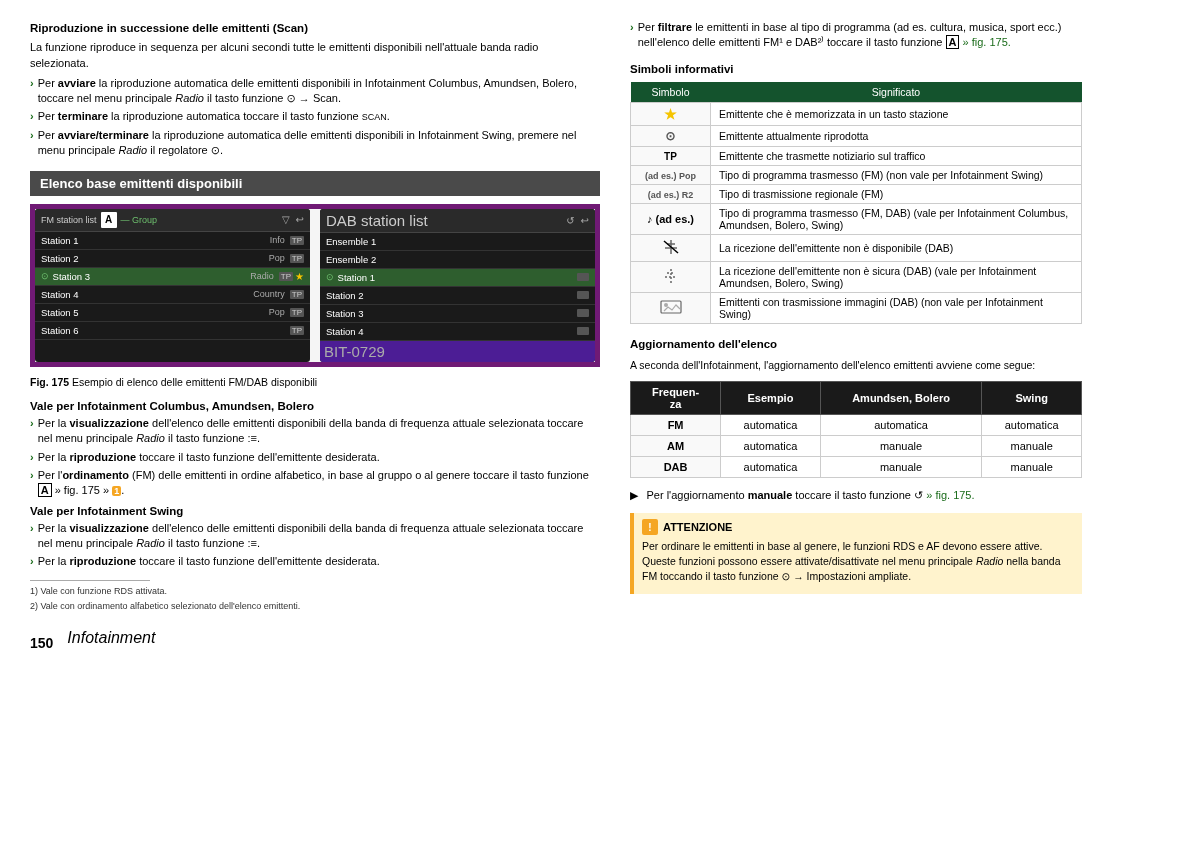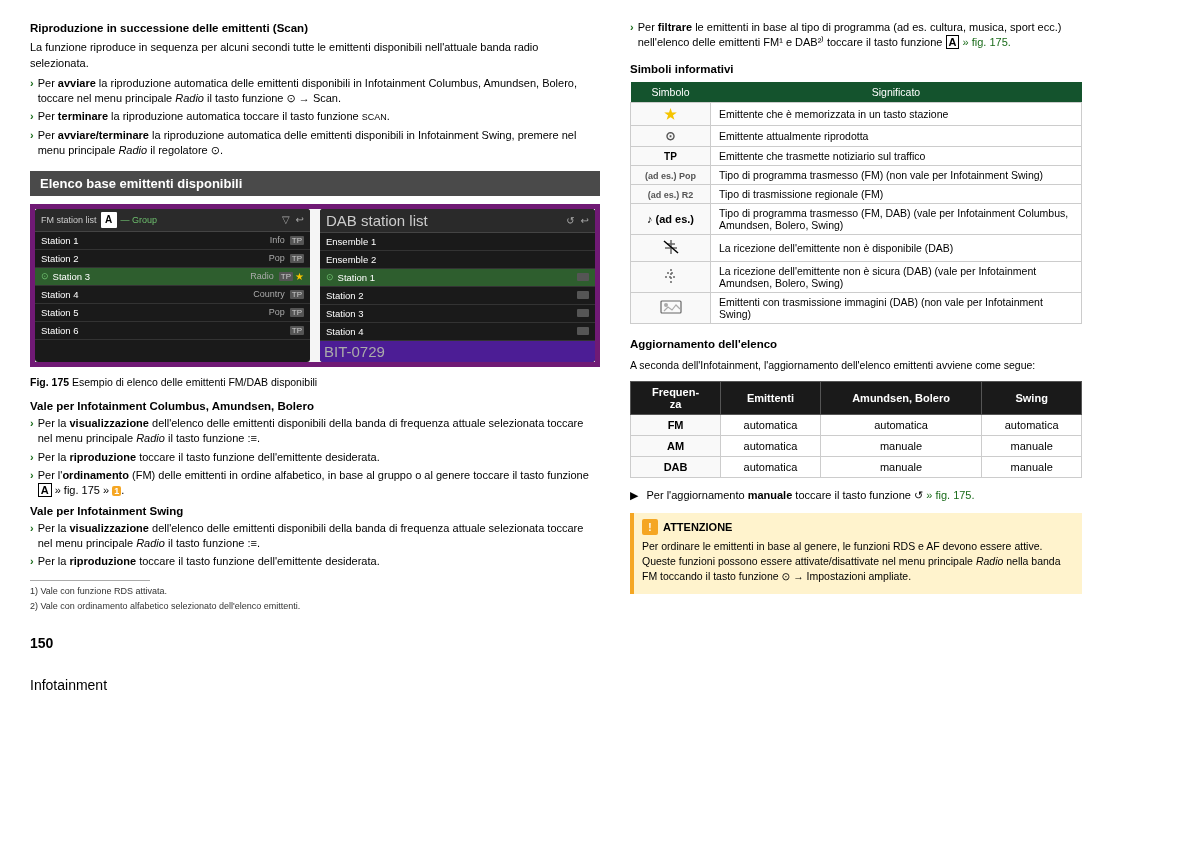--- a/index.html
+++ b/index.html
@@ -381,23 +381,23 @@
       <div class="bullet-item">
         <span class="arrow">›</span>
         <span>Per la <strong>riproduzione</strong> toccare il tasto funzione dell'emittente desiderata.</span>
       </div>
     </div>
 
     <hr class="footnote-divider">
     <p class="footnote">1)  Vale con funzione RDS attivata.</p>
     <p class="footnote">2)  Vale con ordinamento alfabetico selezionato dell'elenco emittenti.</p>
 
-    <div style="display:flex; align-items:flex-start; gap:26px; margin-top:12px;flex-direction:column;">
+    <div style="display:flex; align-items:center; gap:14px; margin-top:12px;">
       <span class="page-number">150</span>
-      <span style="font-size:14px;">Infotainment</span>
+      <span style="font-size:16px;font-style:italic;">Infotainment</span>
     </div>
   </div>
 
   <div class="right-col">
 
     <div class="bullet-item" style="margin-bottom:10px;">
       <span class="arrow">›</span>
       <span>Per <strong>filtrare</strong> le emittenti in base al tipo di programma (ad es. cultura, musica, sport ecc.) nell'elenco delle emittenti FM¹ e DAB²⁾ toccare il tasto funzione <span style="border:1px solid #000; padding:0 2px; font-weight:bold;">A</span> <span class="link-ref">» fig. 175.</span></span>
     </div>
 
@@ -468,21 +468,21 @@
       </tbody>
     </table>
 
     <p class="info-heading">Aggiornamento dell'elenco</p>
     <p style="font-size:10.5px; margin-bottom:6px; line-height:1.4;">A seconda dell'Infotainment, l'aggiornamento dell'elenco emittenti avviene come segue:</p>
 
     <table class="update-table">
       <thead>
         <tr>
           <th>Frequen-<br>za</th>
-          <th>Emittenti</th>
+          <th>Esempio</th>
           <th>Amundsen, Bolero</th>
           <th>Swing</th>
         </tr>
       </thead>
       <tbody>
         <tr>
           <td>FM</td>
           <td>automatica</td>
           <td>automatica</td>
           <td>automatica</td>

